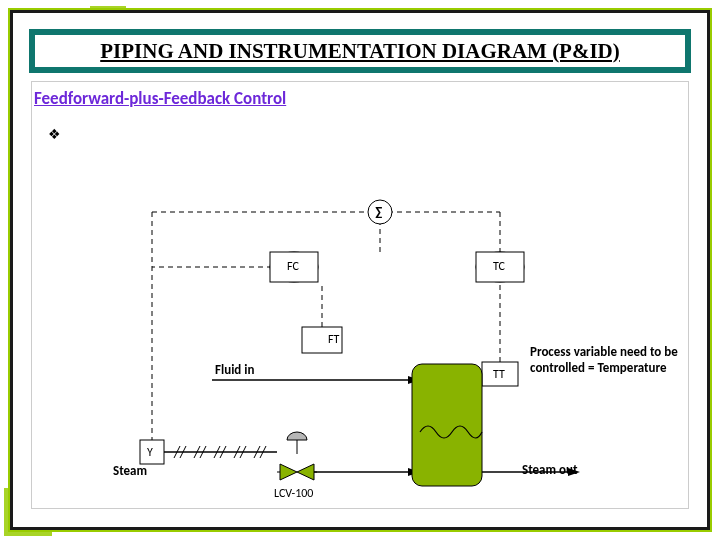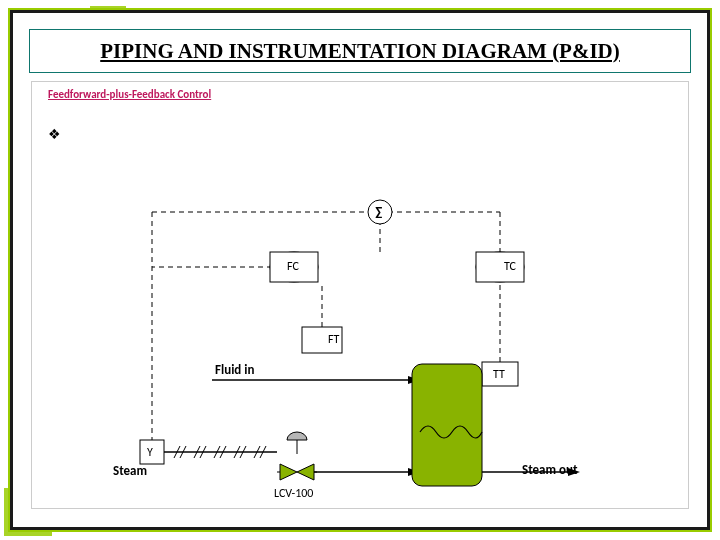--- a/index.html
+++ b/index.html
@@ -22,47 +22,47 @@
   .deco-square {
     position: absolute;
     background: #9c0;
     opacity: 0.85;
   }
   .title-bar {
     position: absolute;
     top: 16px; left: 16px; right: 16px;
     height: 44px;
     background: #fff;
-    border: 1px solid #0f766e;
+    border: 6px solid #0f766e;
     display: flex;
     align-items: center;
     justify-content: center;
   }
   .title-bar h1 {
     margin: 0;
     font-size: 21px;
     font-weight: bold;
     font-family: Georgia, serif;
     text-decoration: underline;
     color: #000;
   }
   .content {
     position: absolute;
     top: 68px; left: 18px; right: 18px; bottom: 18px;
     background: #fff;
     border: 1px solid #ccc;
   }
   .subtitle {
     position: absolute;
-    top: 6px; left: 16px;
+    top: 6px; left: 2px;
     font-family: Calibri, Arial, sans-serif;
     font-weight: bold;
-    font-size: 11px;
+    font-size: 17px;
     text-decoration: underline;
-    color: #be185d;
+    color: #6d28d9;
   }
   .bullet {
     position: absolute;
     top: 44px; left: 16px;
     font-size: 14px;
     color: #000;
   }
   
   .diagram {
     position: absolute;
@@ -181,26 +181,27 @@
         <g>
           <rect x="380" y="182" width="70" height="122" rx="10" fill="#89b300" stroke="#000"></rect>
 
           <path d="M388 250 q8 -12 16 0 q8 12 16 0 q8 -12 16 0 q8 12 14 0" fill="none" stroke="#000" stroke-width="1.2"></path>
         </g>
       </svg>
 
       <span class="label" style="top:22px;left:343px">∑</span>
 
       <span class="label small" style="top:77px;left:255px">FC</span>
-      <span class="label small" style="top:77px;left:472px">TC</span>
+      <span class="label small" style="top:77px;left:461px">TC</span>
       <span class="label small" style="top:150px;left:296px">FT</span>
       <span class="label small" style="top:185px;left:461px">TT</span>
       <span class="label small" style="top:263px;left:115px">Y</span>
 
       <span class="label" style="top:180px;left:183px">Fluid in</span>
       <span class="label" style="top:280px;left:490px">Steam out</span>
       <span class="label" style="top:281px;left:81px">Steam</span>
       <span class="label small" style="top:304px;left:242px">LCV-100</span>
 
+      <span class="label" style="top:162px;left:498px;width:170px;line-height:1.2">Process variable need to be controlled = Temperature</span>
 
     </div>
   </div>
 </div>
 
 </body></html>

